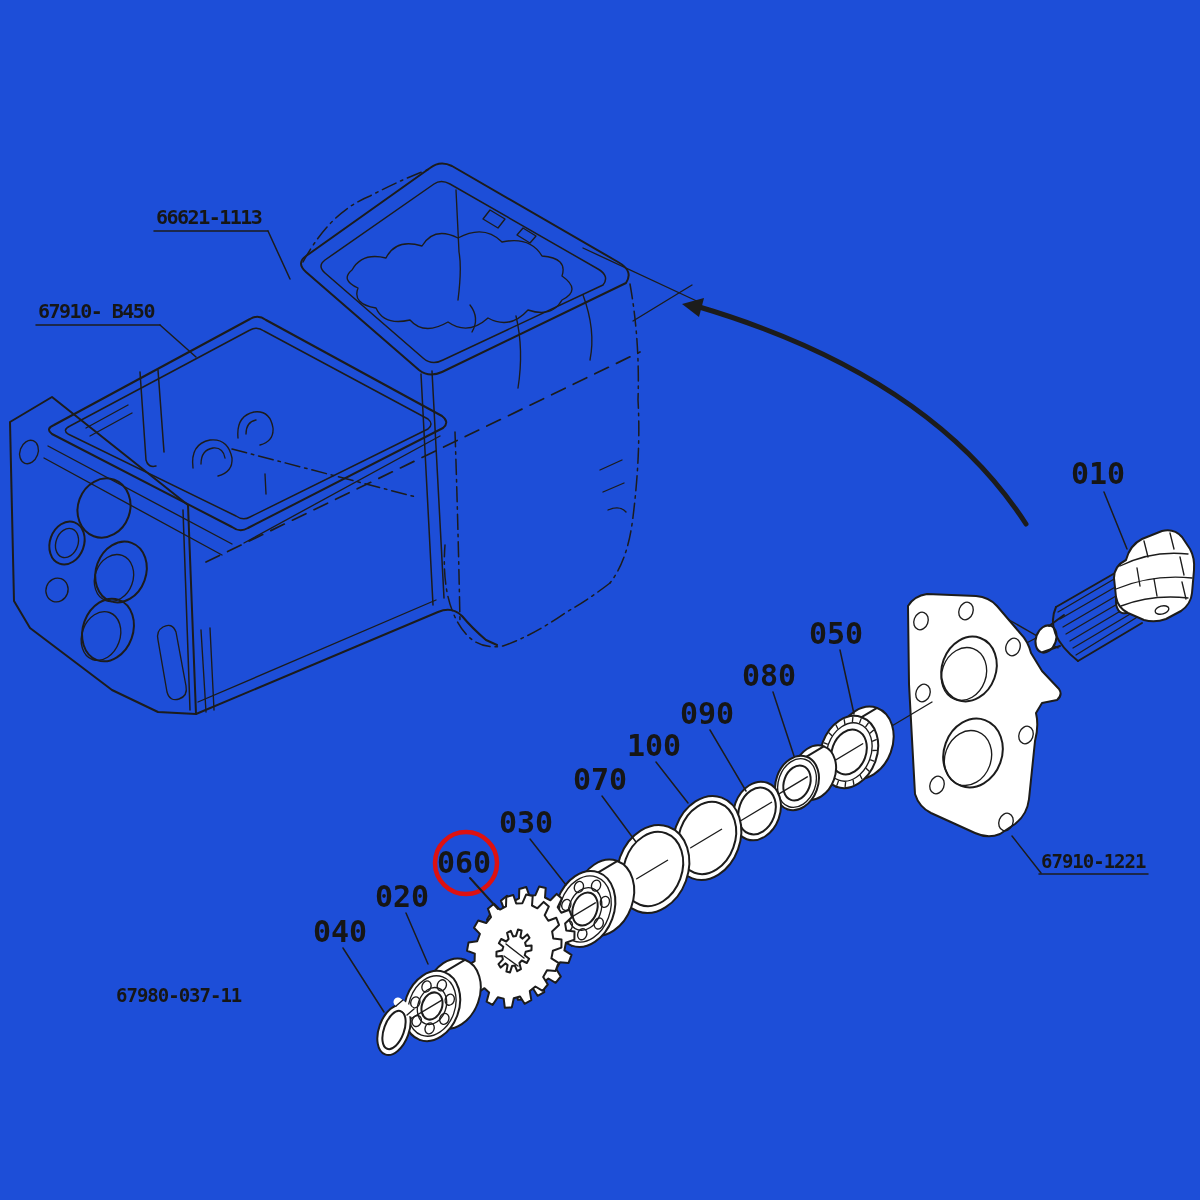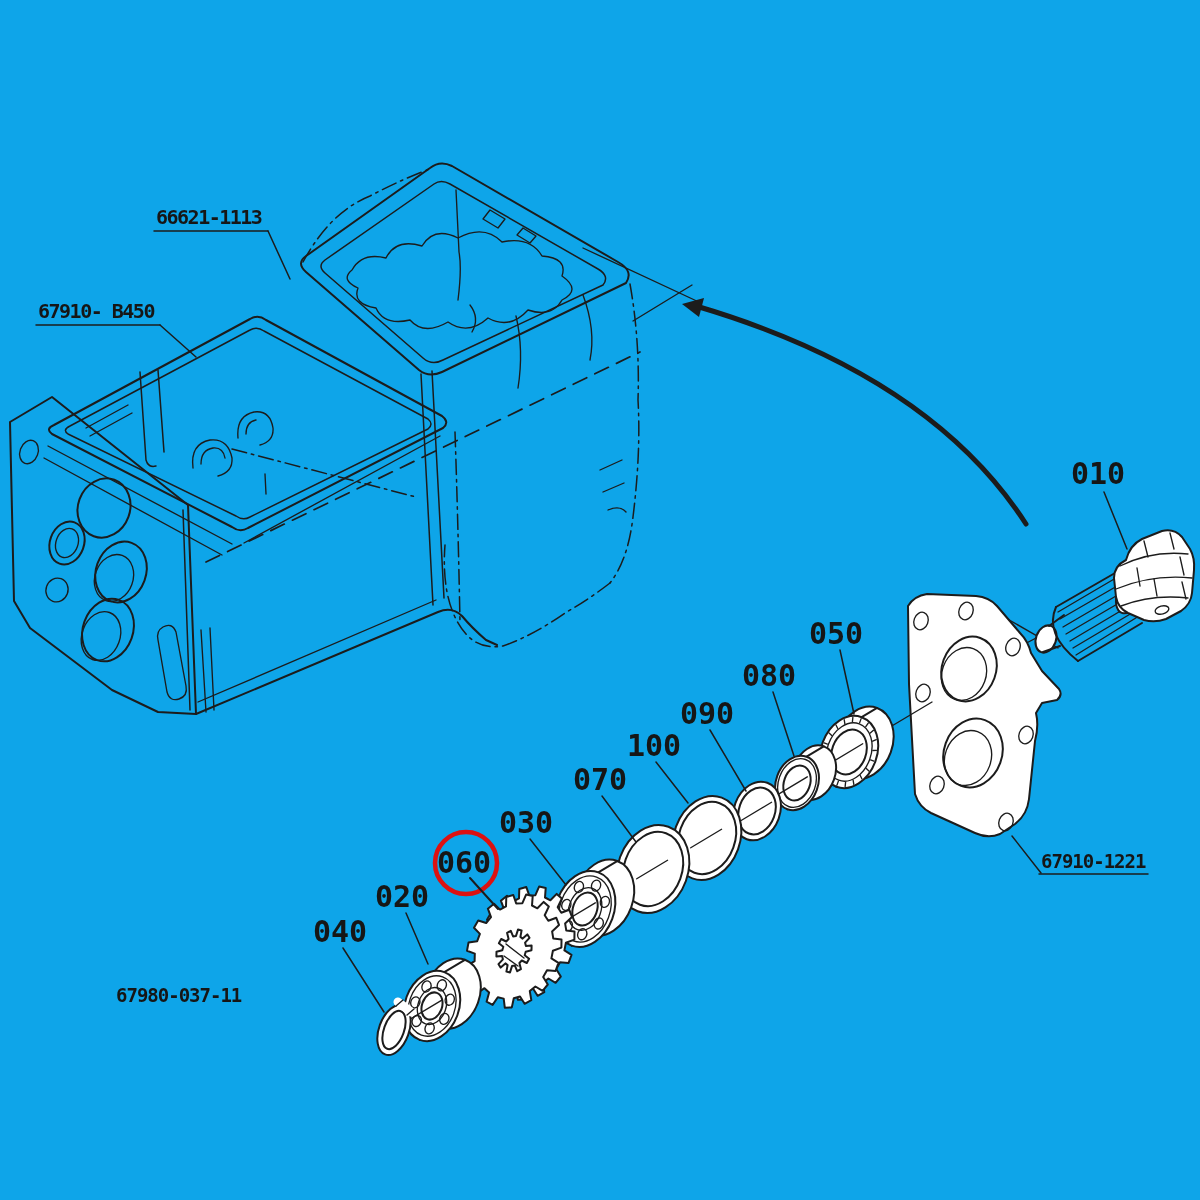--- a/index.html
+++ b/index.html
@@ -1,16 +1,16 @@
 <!DOCTYPE html>
 <html><head>
 <meta charset="utf-8">
 <style>
   html,body{margin:0;padding:0;background:#ffffff;}
-  .stage{position:relative;width:1200px;height:1200px;background:#0ea5e9;overflow:hidden;
+  .stage{position:relative;width:1200px;height:1200px;background:#1d4ed8;overflow:hidden;
          font-family:"DejaVu Sans Mono",monospace;}
   svg{position:absolute;left:0;top:0;}
   .ln{fill:none;stroke:#1c1c1c;stroke-width:2;stroke-linecap:round;stroke-linejoin:round;}
   .w15{stroke-width:1.5;}
   .thin{stroke-width:1.35;}
   .fillw{fill:#ffffff;}
   .dash{stroke-dasharray:15 9;stroke-width:1.7;}
   .dashdot{stroke-dasharray:15 5 2.5 5;stroke-width:1.5;}
   .arrowln{stroke-width:5;}
   .redln{stroke:#dd1111;fill:none;stroke-width:4.5;}

